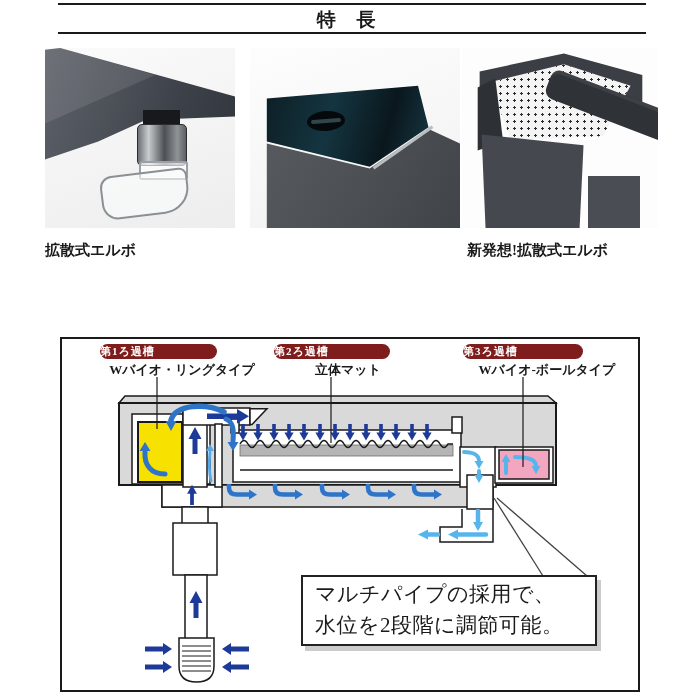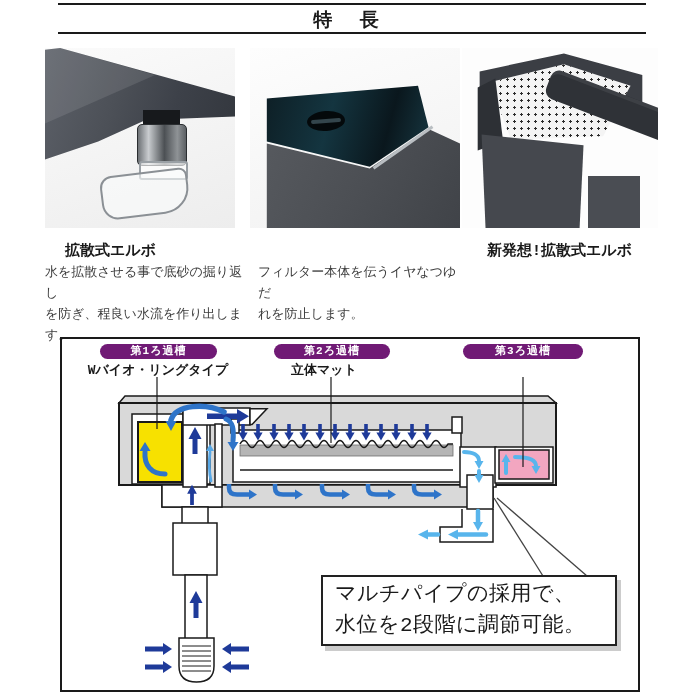--- a/index.html
+++ b/index.html
@@ -1,17 +1,17 @@
 <!DOCTYPE html>
 <html><head>
 <meta charset="utf-8">
 <style>
   html,body{margin:0;padding:0;background:#fff;}
   .page{position:relative;width:700px;height:700px;background:#fff;overflow:hidden;
-        font-family:Liberation Mono, monospace;color:#1a1a1a;}
+        font-family:Liberation Serif, serif;color:#1a1a1a;}
   .rule{position:absolute;left:58px;width:588px;height:2px;background:#1a1a1a;}
   .page-title{position:absolute;left:0;top:7px;width:700px;text-align:center;
         font-size:19px;font-weight:bold;letter-spacing:8px;}
   .fig{position:absolute;overflow:hidden;}
   .fig1{left:45px;top:48px;width:190px;height:180px;background:linear-gradient(160deg,#fbfbfb,#ededed);}
   .fig2{left:250px;top:48px;width:210px;height:180px;background:linear-gradient(160deg,#fdfdfd,#f1f1f1);}
   .fig3{left:462px;top:48px;width:196px;height:180px;background:#fdfdfd;}
   .abs{position:absolute;}
   
   .f1-body{left:0;top:0;width:100%;height:100%;
@@ -49,31 +49,31 @@
      background-image:radial-gradient(#2b2b2b 1.1px,transparent 1.3px);
      background-size:7px 7px;}
   .f3-leftwall{left:0;top:0;width:100%;height:100%;
      clip-path:polygon(8% 22%,17% 17%,21% 52%,8% 57%);background:#2d3035;}
   .f3-front{left:0;top:0;width:100%;height:100%;
      clip-path:polygon(10% 48%,62% 54%,60% 100%,12% 100%);background:#45484e;}
   .f3-handle{left:82px;top:44px;width:140px;height:30px;border-radius:9px;background:#2f3237;
      transform:rotate(21deg);box-shadow:inset 0 4px 0 rgba(255,255,255,0.07);}
   .f3-lowbox{left:126px;top:128px;width:52px;height:52px;background:#4a4d53;}
   
-  .cap-title{position:absolute;font-size:15px;font-weight:bold;margin-left:20px;}
+  .cap-title{position:absolute;font-size:15px;font-weight:bold;}
   .cap-body{position:absolute;font-size:13px;line-height:21px;color:#3c3c3c;white-space:pre-line;}
   
   .dframe{position:absolute;left:60px;top:337px;width:576px;height:351px;border:2px solid #1a1a1a;}
   .dsvg{position:absolute;left:60px;top:337px;width:580px;height:355px;}
-  .pill{position:absolute;height:15px;line-height:15px;border-radius:8px;background:#701a75;color:#fff;
-     font-size:11px;font-weight:bold;text-align:center;letter-spacing:1px;}
-  .sublab{position:absolute;transform:translateX(-50%);font-size:13px;font-weight:bold;white-space:nowrap;}
+  .pill{position:absolute;height:15px;line-height:15px;border-radius:8px;background:#7f1d1d;color:#fff;
+     font-size:11px;font-weight:bold;text-align:left;letter-spacing:1px;}
+  .sublab{position:absolute;transform:translateX(-50%);font-size:13px;font-weight:bold;white-space:nowrap;margin-left:24px;}
   .callout{position:absolute;left:301px;top:575px;width:280px;height:65px;background:#fff;
      border:2px solid #222;box-shadow:4px 5px 0 rgba(0,0,0,0.20);
-     font-size:21px;line-height:31px;padding:2px 0 0 12px;white-space:pre-line;letter-spacing:0.5px;margin-left:20px;}
+     font-size:21px;line-height:31px;padding:2px 0 0 12px;white-space:pre-line;letter-spacing:0.5px;}
 </style>
 </head>
 <body>
 
 <div class="page">
 
   <div class="rule" style="top:3px"></div>
   <div class="page-title">特 長</div>
   <div class="rule" style="top:32px"></div>
 
@@ -98,24 +98,20 @@
   <div class="fig fig3">
     <div class="abs f3-back"></div>
     <div class="abs f3-mesh"></div>
     <div class="abs f3-leftwall"></div>
     <div class="abs f3-handle"></div>
     <div class="abs f3-front"></div>
     <div class="abs f3-lowbox"></div>
   </div>
 
   <div class="cap-title" style="left:45px;top:241px">拡散式エルボ</div>
-  <div class="cap-body" style="left:45px;top:262px;width:210px">水を拡散させる事で底砂の掘り返し
-を防ぎ、程良い水流を作り出します。</div>
-  <div class="cap-body" style="left:258px;top:262px;width:205px">フィルター本体を伝うイヤなつゆだ
-れを防止します。</div>
   <div class="cap-title" style="left:467px;top:241px">新発想!拡散式エルボ</div>
 
   <div class="dframe"></div>
 
   <svg class="dsvg" viewBox="60 337 580 355">
     <defs>
       <g id="adn">
           <rect x="-1.8" y="0" width="3.6" height="9"></rect>
           <polygon points="-4.6,8.5 4.6,8.5 0,16.5"></polygon>
         </g>
@@ -256,17 +252,18 @@
       <line x1="494" y1="498" x2="543" y2="576"></line>
       <line x1="497" y1="498" x2="587" y2="576"></line>
     </g>
   </svg>
 
   <div class="pill" style="left:100px;top:344px;width:117px">第1ろ過槽</div>
   <div class="sublab" style="left:158px;top:361px">Wバイオ・リングタイプ</div>
   <div class="pill" style="left:274px;top:344px;width:116px">第2ろ過槽</div>
   <div class="sublab" style="left:324px;top:361px">立体マット</div>
   <div class="pill" style="left:463px;top:344px;width:120px">第3ろ過槽</div>
+  <div class="sublab" style="left:523px;top:361px">Wバイオ-ボールタイプ</div>
 
   <div class="callout">マルチパイプの採用で、
 水位を2段階に調節可能。</div>
 
 </div>
 
 </body></html>

